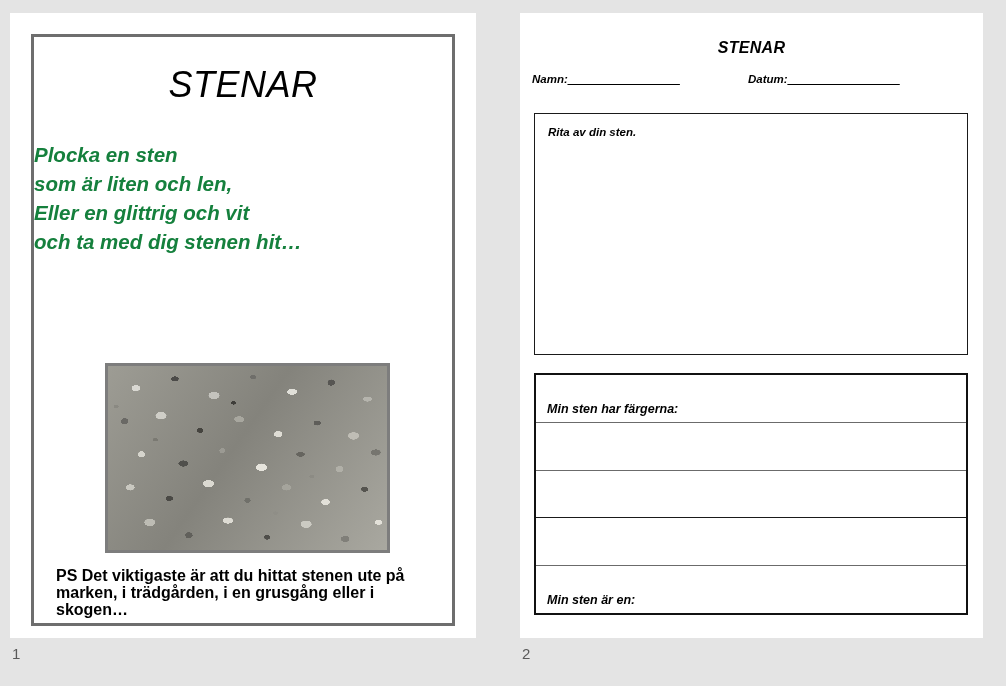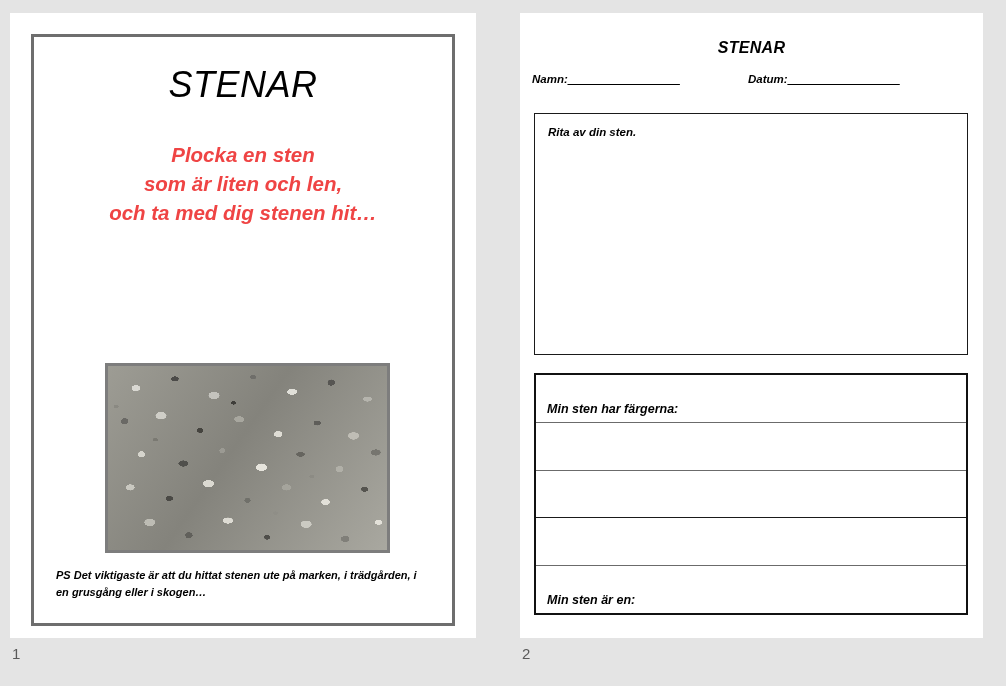--- a/index.html
+++ b/index.html
@@ -58,27 +58,26 @@
     font-size: 36px;
     color: #000;
     letter-spacing: 0.5px;
   }
 
   #slide1-poem {
     position: absolute;
     left: 0;
     top: 103px;
     width: 100%;
-    text-align: center;
     font-family: "Liberation Sans", sans-serif;
     font-style: italic;
     font-weight: bold;
     font-size: 20.5px;
     line-height: 29px;
-    color: #ef4444;
+    color: #15803d;
   }
   #slide1-poem .poem-line { display: block; white-space: pre; }
 
   #slide1-photo {
     position: absolute;
     left: 71px;
     top: 326px;
     width: 285px;
     height: 190px;
     border: 3px solid #7d7d7d;
@@ -133,23 +132,22 @@
       radial-gradient(ellipse 4px 3px at 60% 80%, #8f8e87 0 60%, transparent 62%),
       linear-gradient(125deg, #9d9c94 0%, #84837c 45%, #a9a8a0 100%);
   }
 
   #slide1-note {
     position: absolute;
     left: 22px;
     top: 530px;
     width: 375px;
     font-family: "Liberation Sans", sans-serif;
-    font-style: italic;
-    font-weight: bold;
-    font-size: 11px;
+    font-weight: bold;
+    font-size: 16px;
     line-height: 17px;
     color: #000;
   }
 
   
   #slide2-title {
     position: absolute;
     left: 0;
     top: 26px;
     width: 100%;
@@ -238,20 +236,21 @@
 
 <div class="slide-panel" id="slide-1">
 
   <div id="slide1-frame">
 
     <div id="slide1-title">STENAR</div>
 
     <div id="slide1-poem">
       <span class="poem-line">Plocka en sten</span>
       <span class="poem-line">som är liten och len,</span>
+      <span class="poem-line">Eller en glittrig och vit</span>
       <span class="poem-line">och ta med dig stenen hit…</span>
     </div>
 
     <div id="slide1-photo">
       <div class="gravel"></div>
     </div>
 
     <div id="slide1-note">PS Det viktigaste är att du hittat stenen ute på marken, i trädgården, i en grusgång eller i skogen…</div>
 
   </div>

